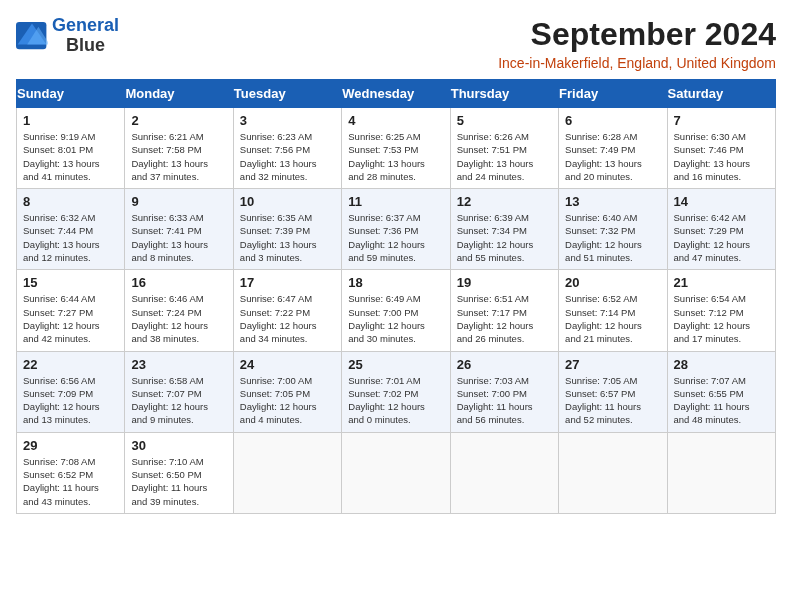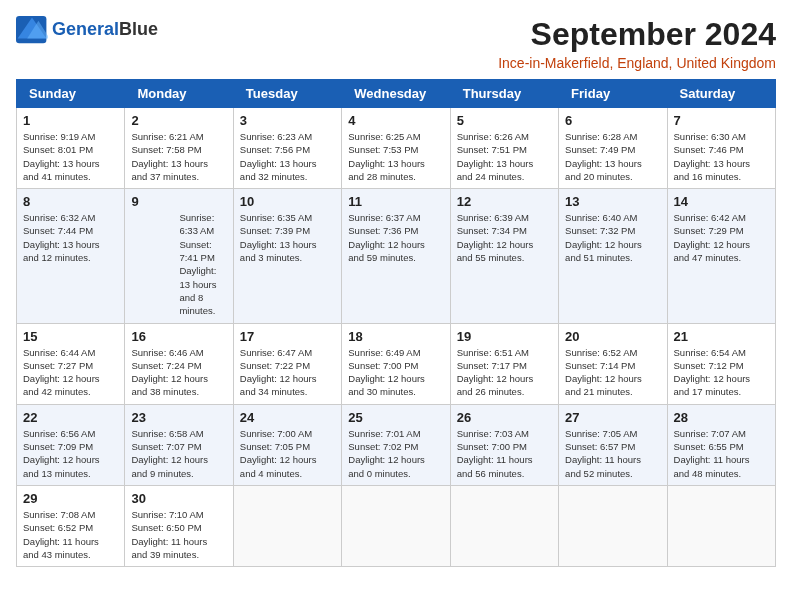--- a/index.html
+++ b/index.html
@@ -47,21 +47,21 @@
     }
     .calendar-table {
       width: 100%;
       border-collapse: collapse;
       margin-top: 8px;
     }
     .calendar-table th {
       background: #1a5fb4;
       color: #fff;
       text-align: left;
-      padding: 6px 12px;
+      padding: 6px 0;
       font-size: 13px;
       font-weight: bold;
       border: 1px solid #1a5fb4;
     }
     .calendar-table td {
       border: 1px solid #ccc;
       vertical-align: top;
       padding: 5px 6px;
       font-size: 10px;
       color: #333;
@@ -91,21 +91,21 @@
 </head>
 <body>
 
 <div class="header-section">
   <div class="logo">
     <svg class="logo-icon" viewBox="0 0 40 35" xmlns="http://www.w3.org/2000/svg">
       <rect x="0" y="0" width="38" height="34" rx="4" fill="#1a5fb4"></rect>
       <polygon points="20,2 38,28 2,28" fill="#4a9eff" opacity="0.6"></polygon>
       <polygon points="28,6 42,28 14,28" fill="#6ab8ff" opacity="0.5"></polygon>
     </svg>
-    <div style="display:flex;flex-direction:row;text-align:center;">
+    <div style="display:flex;flex-direction:column;text-align:center;">
       <span class="logo-text"><span class="logo-blue">General</span></span>
       <span class="logo-text">Blue</span>
     </div>
   </div>
   <div class="title-block">
     <div class="calendar-title">September 2024</div>
     <div class="calendar-subtitle">Ince-in-Makerfield, England, United Kingdom</div>
   </div>
 </div>
 
@@ -176,21 +176,21 @@
       <tr>
         <td>
           <span class="day-number">8</span>
           <div class="day-info" style="white-space: pre-line;">Sunrise: 6:32 AM
 Sunset: 7:44 PM
 Daylight: 13 hours
 and 12 minutes.</div>
         </td>
         <td>
           <span class="day-number">9</span>
-          <div class="day-info" style="white-space: pre-line; margin-left: 48px;">Sunrise: 6:33 AM
+          <div class="day-info" style="white-space: pre-line;">Sunrise: 6:33 AM
 Sunset: 7:41 PM
 Daylight: 13 hours
 and 8 minutes.</div>
         </td>
         <td>
           <span class="day-number">10</span>
           <div class="day-info" style="white-space: pre-line;">Sunrise: 6:35 AM
 Sunset: 7:39 PM
 Daylight: 13 hours
 and 3 minutes.</div>

